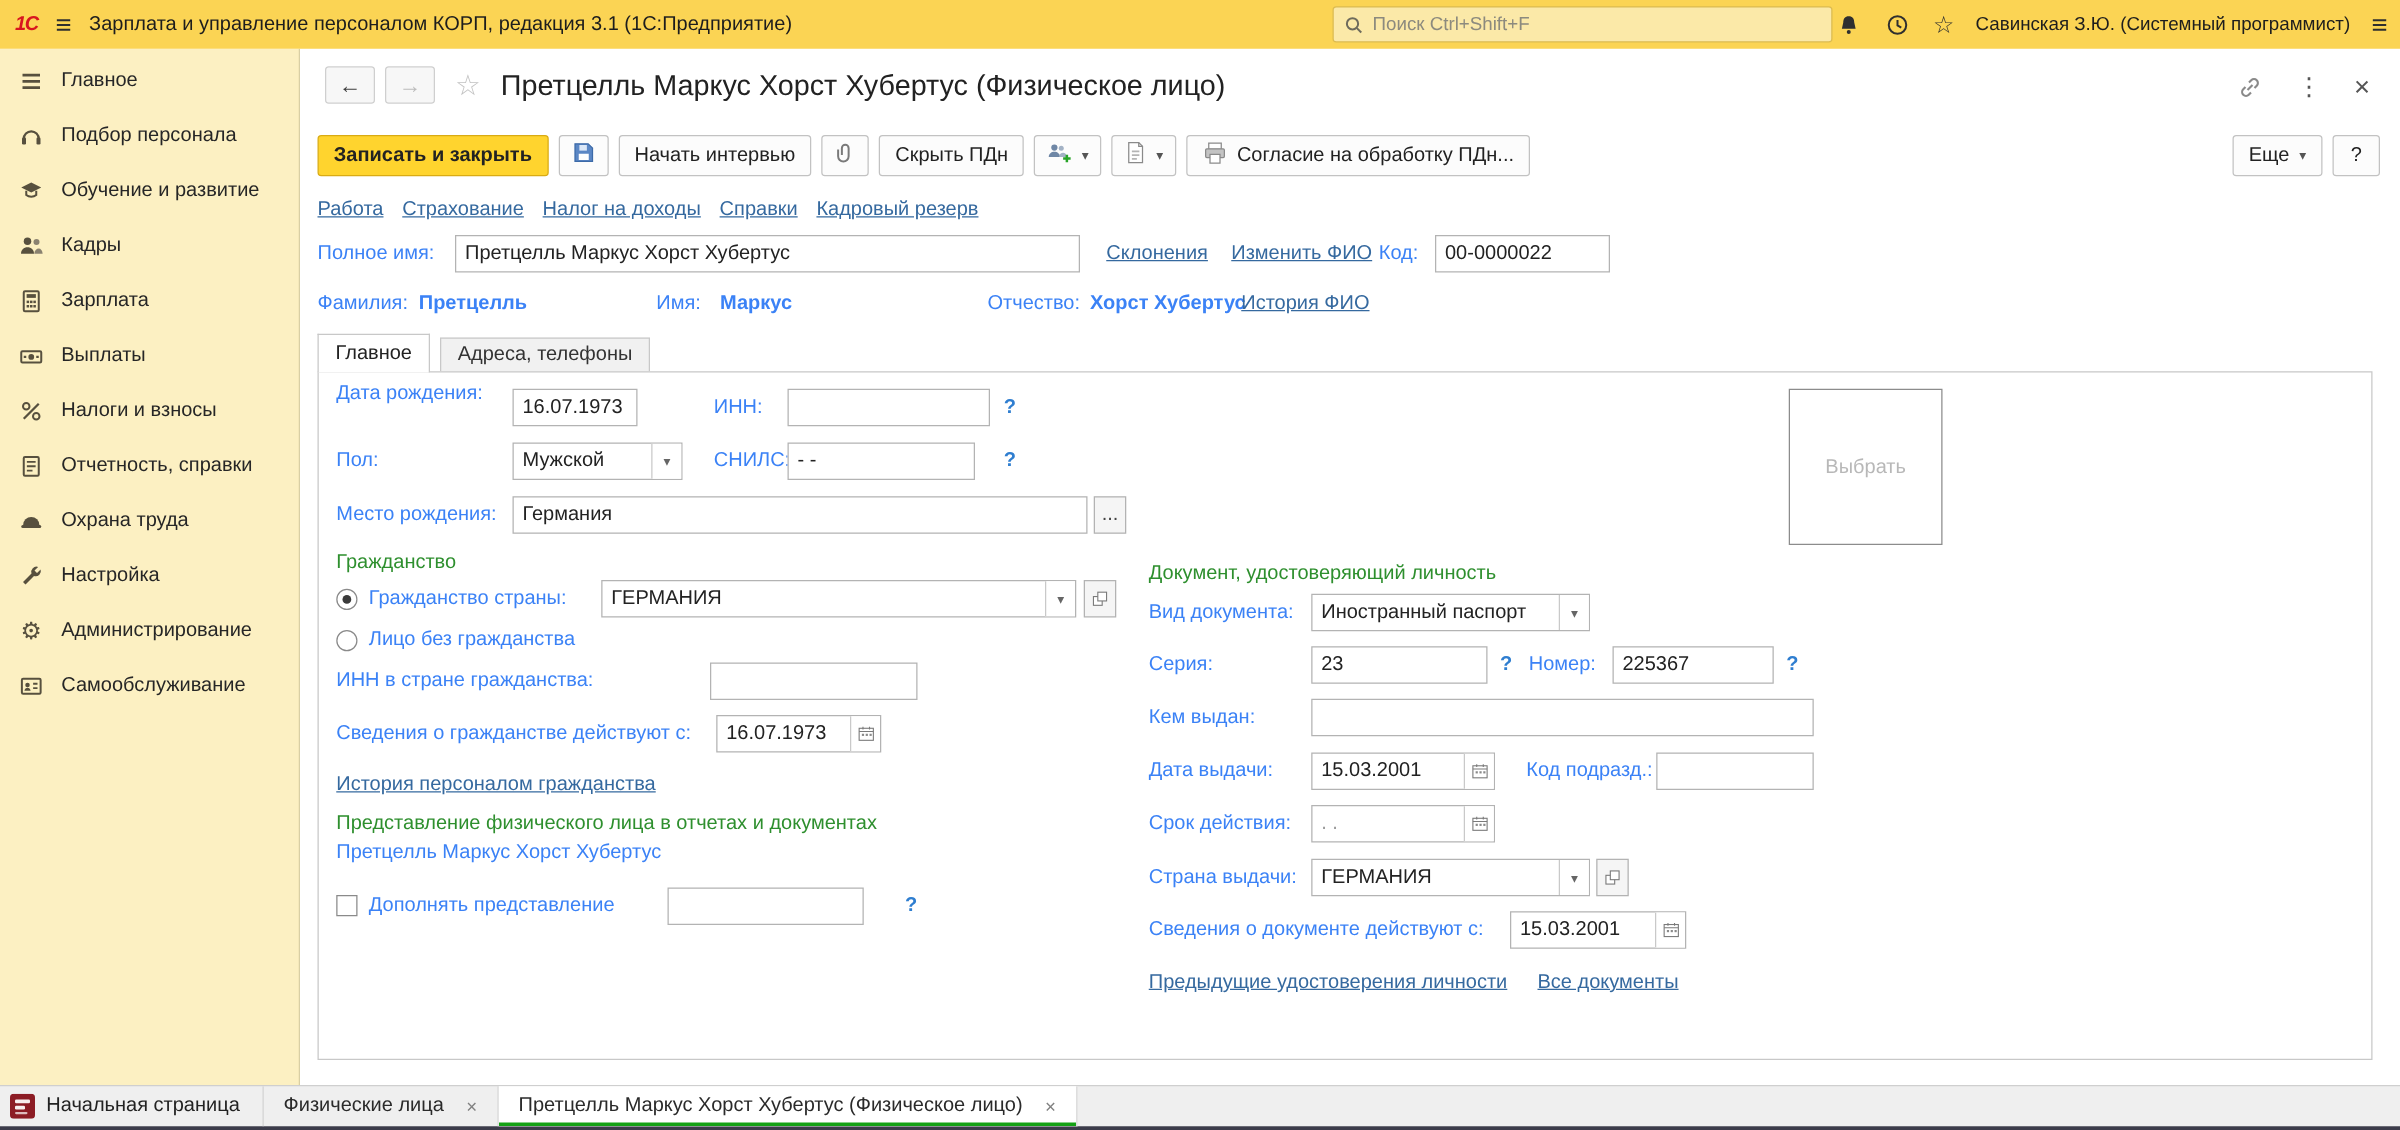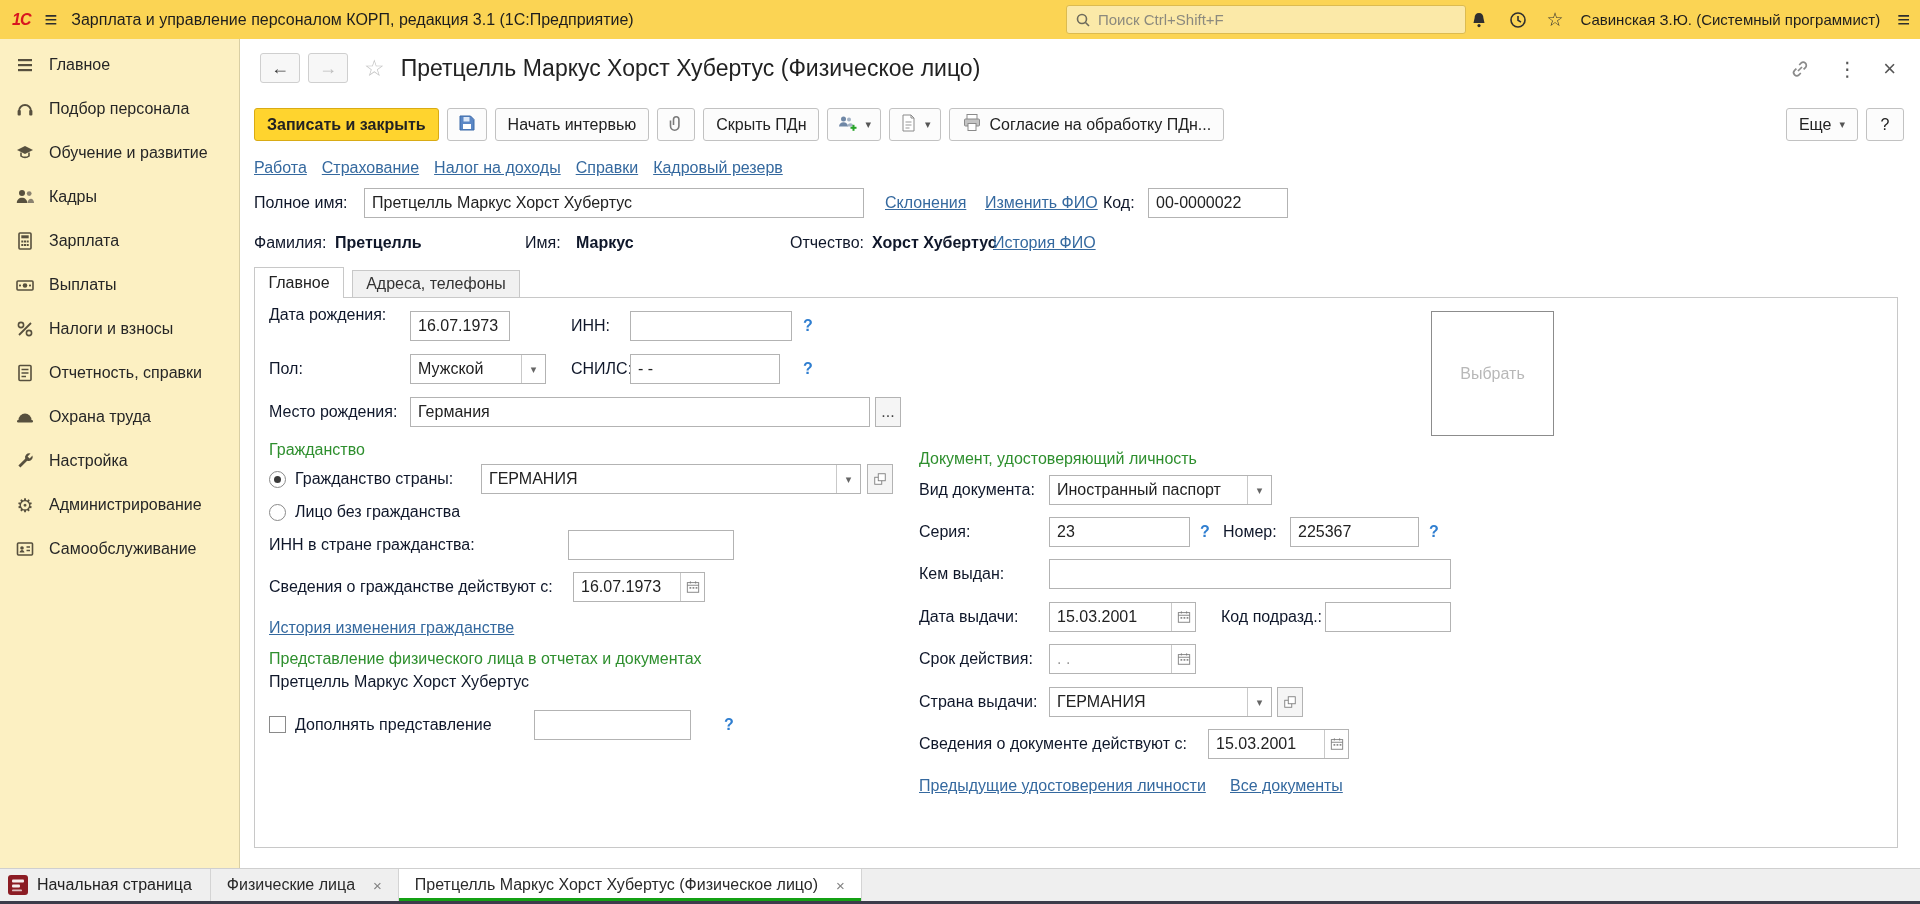--- a/index.html
+++ b/index.html
@@ -39,21 +39,21 @@
   .toolbar-right{position:absolute;right:16px;top:69px;display:flex;align-items:center;gap:8px}
   .tbtn{height:33px;border:1px solid #c2c2c2;border-radius:3px;background:#fcfcfc;display:inline-flex;align-items:center;gap:8px;padding:0 12px;font-size:16px;color:#222;cursor:pointer;white-space:nowrap}
   .tbtn.icon-only{padding:0 9px}
   .tbtn.primary{background:#ffd42e;border-color:#d9ab14;font-weight:700}
   .caret{font-size:11px;color:#555}
 
   .navlinks{position:absolute;left:14px;top:120px;display:flex;gap:15px}
   .lnk{color:#35699f;text-decoration:underline;cursor:pointer;white-space:nowrap}
   .alnk{position:absolute;color:#35699f;text-decoration:underline;cursor:pointer;white-space:nowrap}
 
-  .lbl{position:absolute;line-height:30px;white-space:nowrap;color:#0f172a}
+  .lbl{position:absolute;line-height:30px;white-space:nowrap;color:#3b82f6}
   .inp{position:absolute;height:30px;border:1px solid #b3b3b3;background:#fff;display:flex;align-items:center;padding:0 7px;white-space:nowrap;overflow:hidden;cursor:text}
   .combo{position:absolute;height:30px;border:1px solid #b3b3b3;background:#fff;display:flex;align-items:stretch}
   .cval{flex:1;display:flex;align-items:center;padding:0 7px;white-space:nowrap;overflow:hidden}
   .adj{width:24px;display:flex;align-items:center;justify-content:center;border-left:1px solid #c9c9c9;color:#666;font-size:11px;cursor:pointer;background:#fff}
   .sqbtn{position:absolute;width:26px;height:30px;border:1px solid #b3b3b3;background:#f5f5f5;display:flex;align-items:center;justify-content:center;cursor:pointer;color:#444}
   .qm{position:absolute;line-height:30px;color:#2f7ed0;font-weight:700;cursor:pointer}
   .ghead{position:absolute;color:#2e8f2e;white-space:nowrap}
   .radio{position:absolute;width:17px;height:17px;border:1px solid #8a8a8a;border-radius:50%;background:#fff;cursor:pointer}
   .radio.sel::after{content:"";position:absolute;inset:4px;background:#3a3a3a;border-radius:50%}
   .chk{position:absolute;width:17px;height:17px;border:1px solid #8a8a8a;background:#fff;cursor:pointer}
@@ -412,21 +412,21 @@
             <line x1="1.5" y1="6" x2="14.5" y2="6" stroke="#7a7a7a"></line>
             <line x1="5" y1="1.5" x2="5" y2="4" stroke="#7a7a7a"></line>
             <line x1="11" y1="1.5" x2="11" y2="4" stroke="#7a7a7a"></line>
             <rect x="4" y="8" width="2" height="2" fill="#8a8a8a"></rect>
             <rect x="7.5" y="8" width="2" height="2" fill="#8a8a8a"></rect>
             <rect x="11" y="8" width="2" height="2" fill="#8a8a8a"></rect>
           </svg>
       </span>
     </div>
 
-    <span class="alnk" style="left:14px;top:320px;line-height:20px">История изменения гражданстве</span>
+    <span class="alnk" style="left:14px;top:320px;line-height:20px">История персоналом гражданства</span>
 
     <span class="ghead" style="left:14px;top:352px">Представление физического лица в отчетах и документах</span>
     <span class="lbl" style="left:14px;top:374px;line-height:20px">Претцелль Маркус Хорст Хубертус</span>
 
     <span class="chk" style="left:14px;top:418px"></span>
     <span class="lbl" style="left:40px;top:412px">Дополнять представление</span>
     <div class="inp" style="left:279px;top:412px;width:157px">
         <span></span>
       </div>
     <span class="qm" style="left:469px;top:412px">?</span>

